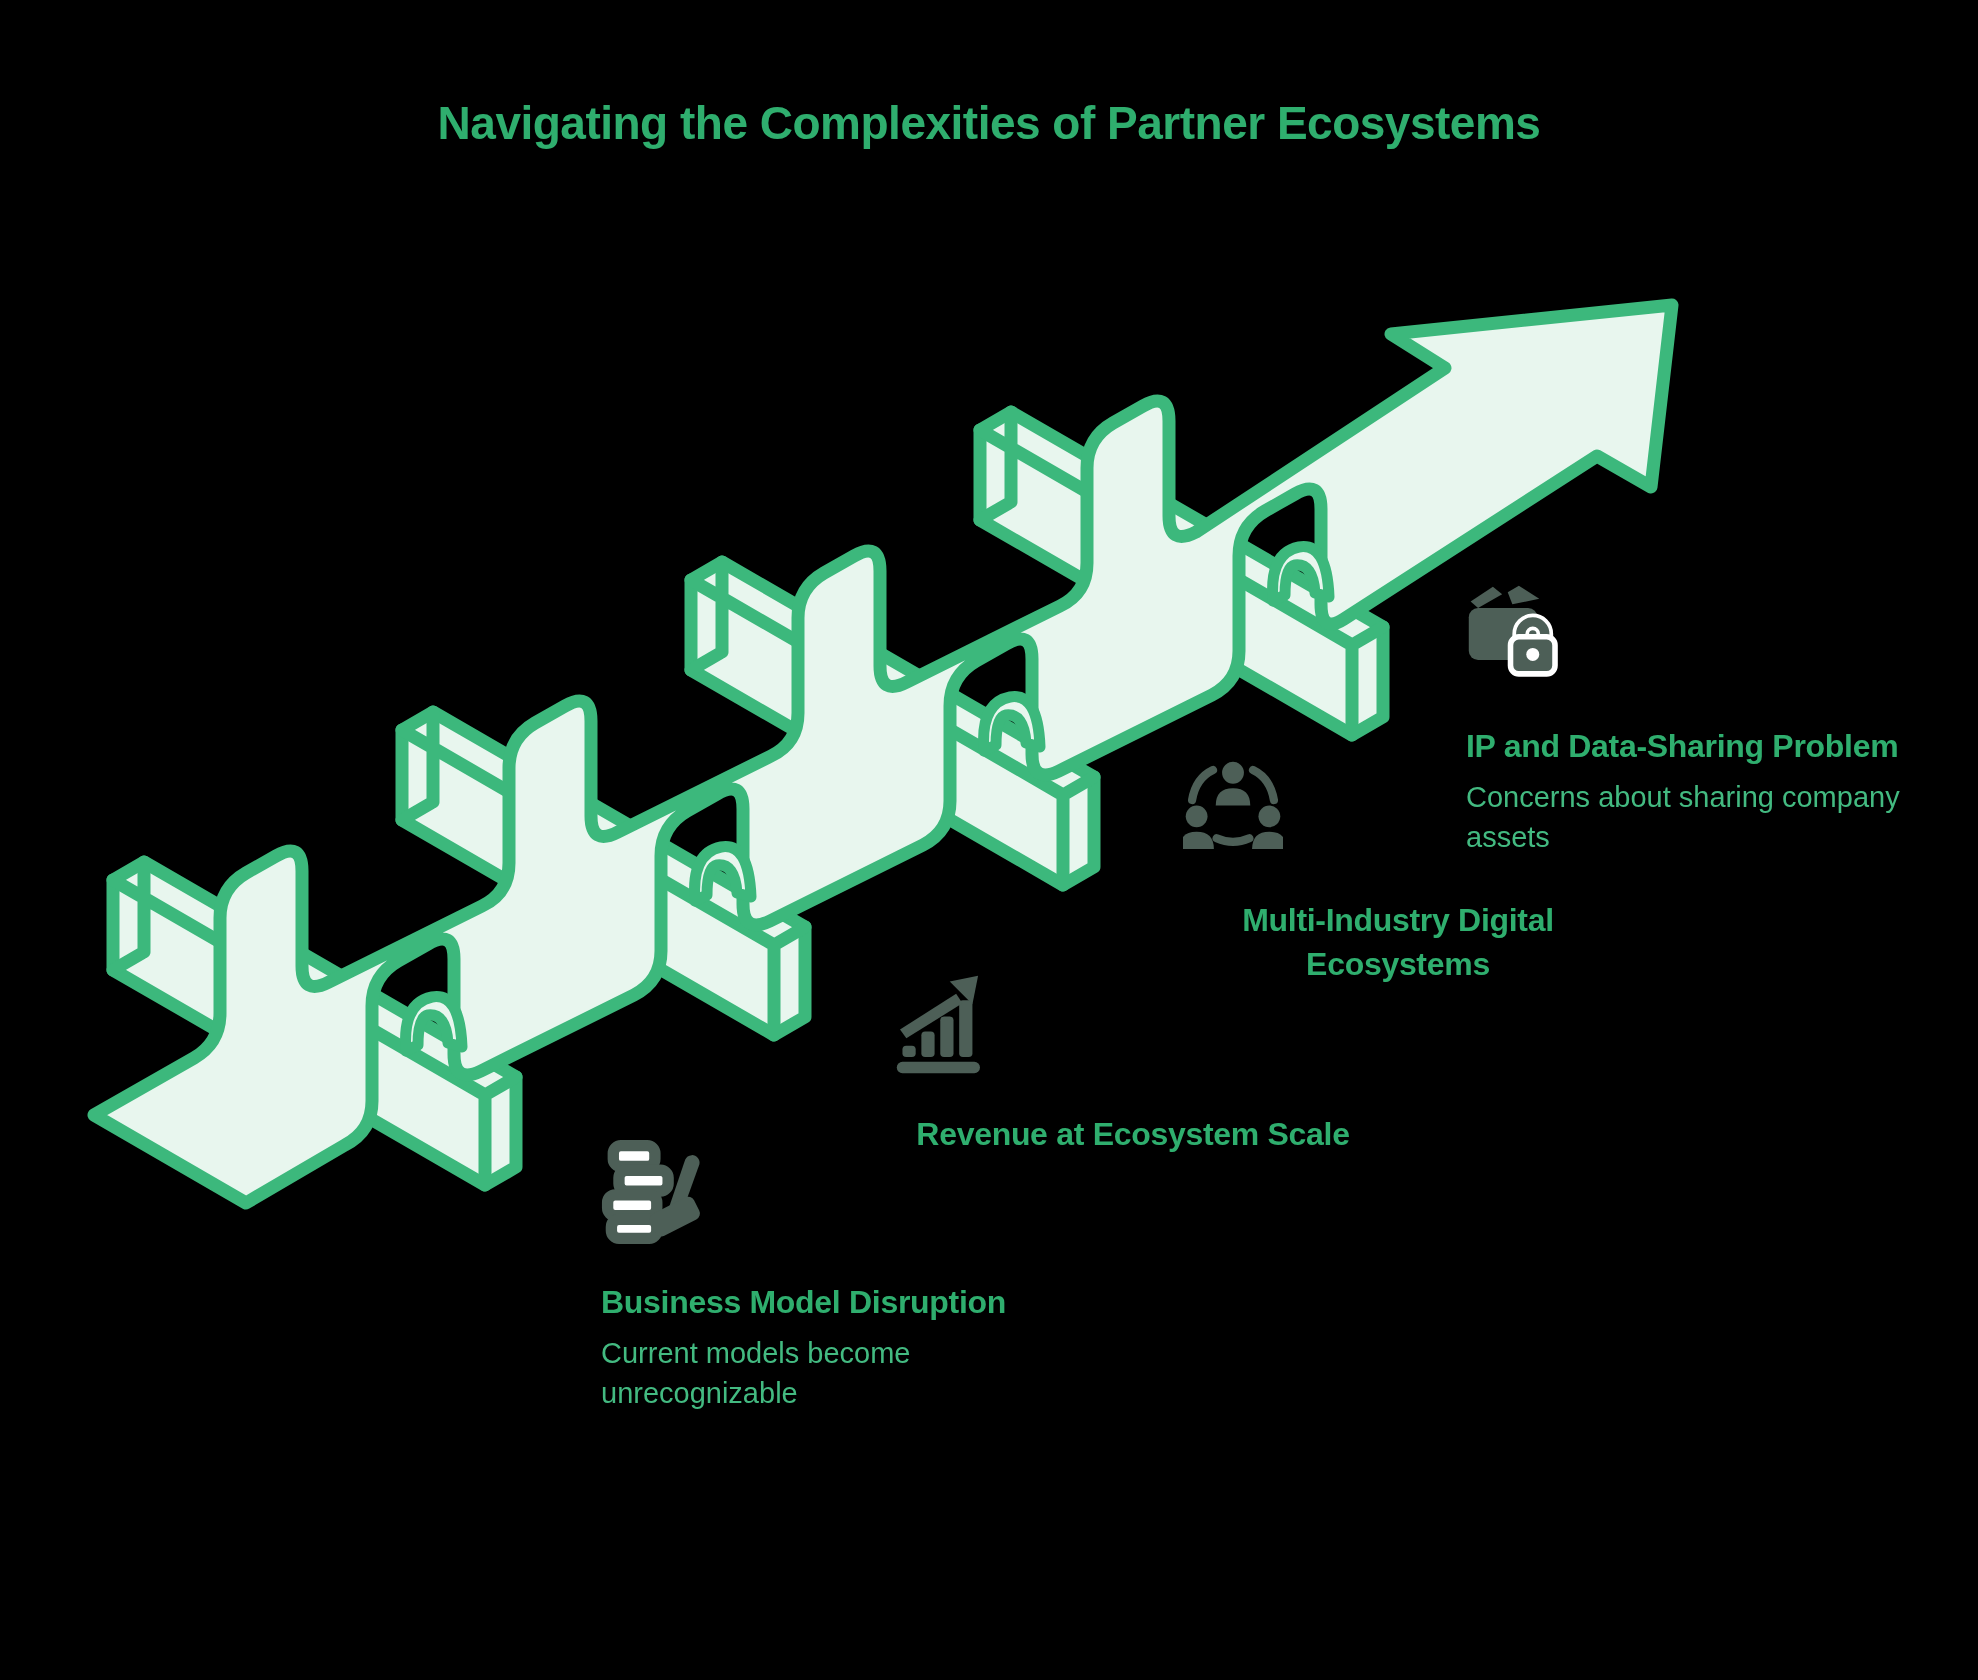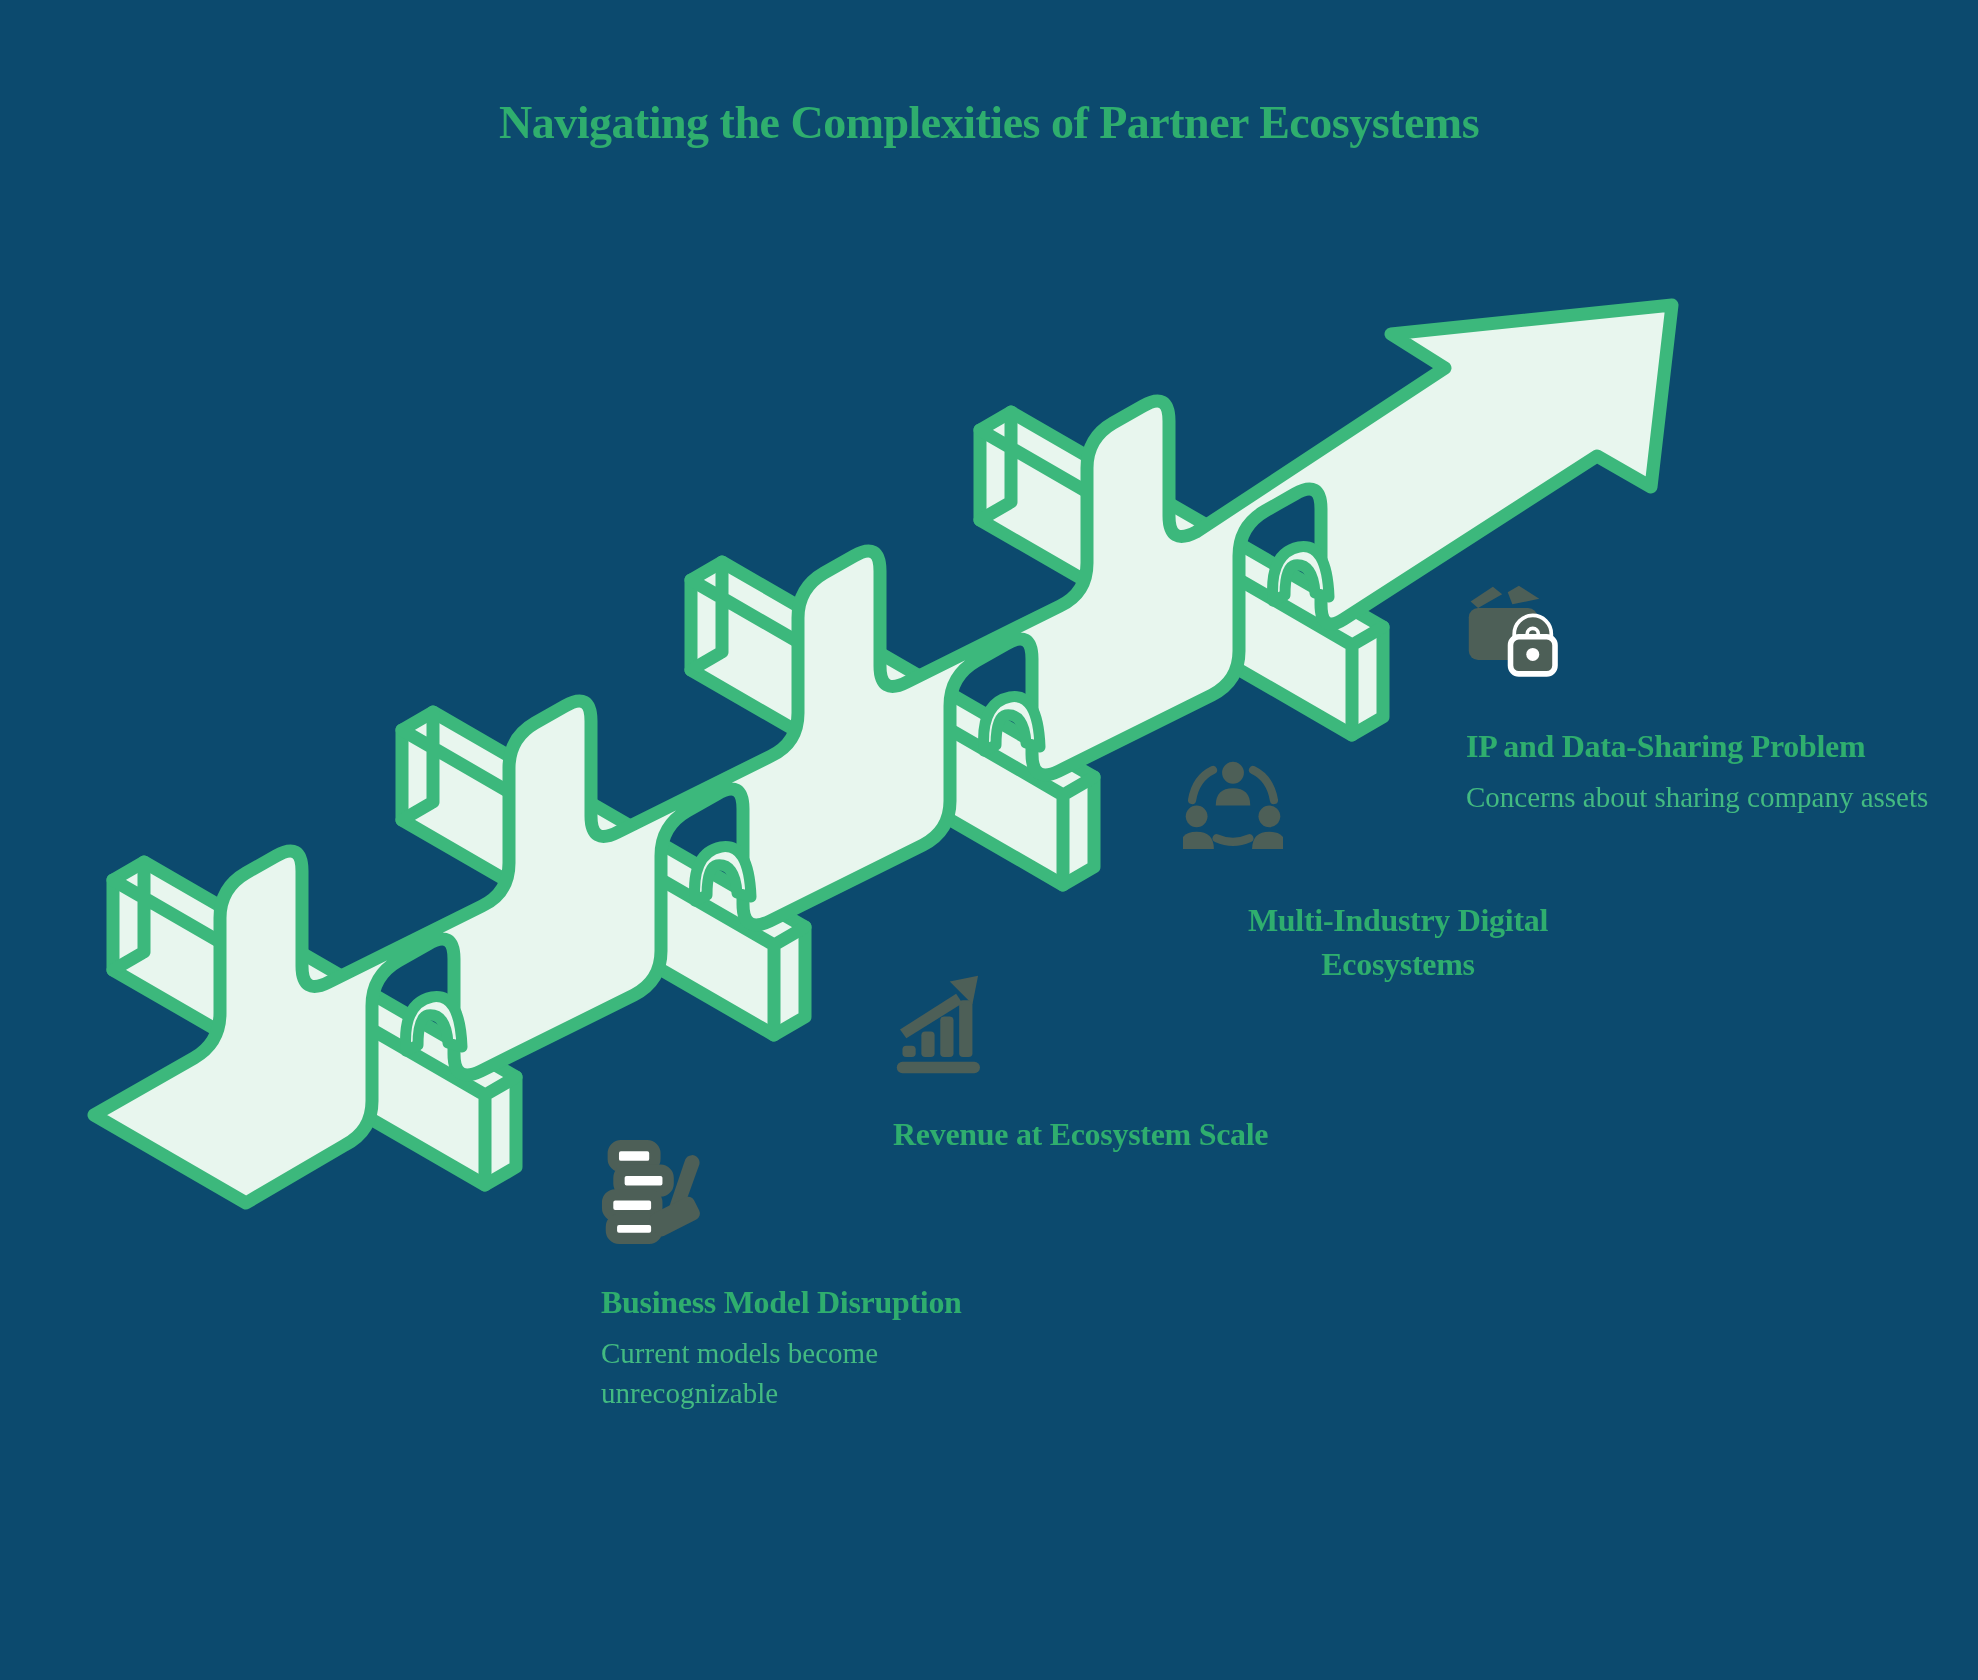--- a/index.html
+++ b/index.html
@@ -1,21 +1,21 @@
 <!DOCTYPE html>
 <html><head>
 <meta charset="utf-8">
 <style>
   html,body{margin:0;padding:0;background:#ffffff;}
   .canvas{
     position:relative;
     width:1978px;height:1680px;
-    background:#0c4a6e;
+    background:#000000;
     overflow:hidden;
-    font-family:Liberation Serif, serif;
+    font-family:Liberation Sans, sans-serif;
   }
   .page-title{
     position:absolute;
     left:0;top:96px;width:100%;
     margin:0;
     text-align:center;
     font-size:46px;
     font-weight:700;
     letter-spacing:-0.5px;
     color:#2fae6e;
@@ -34,21 +34,21 @@
     color:#2fae6e;
   }
   .step p{
     margin:9px 0 0 0;
     font-size:29px;
     line-height:40px;
     font-weight:400;
     color:#43ba81;
   }
   .step-1{left:601px;top:1140px;width:460px;}
-  .step-2{left:893px;top:972px;width:480px;}
+  .step-2{left:893px;top:972px;width:480px;text-align:center;}
   .step-3{left:1183px;top:758px;width:430px;text-align:center;}
   .step-4{left:1466px;top:580px;width:500px;}
 </style>
 </head>
 <body>
 
 <div class="canvas">
 
   <h1 class="page-title">Navigating the Complexities of Partner Ecosystems</h1>
 

